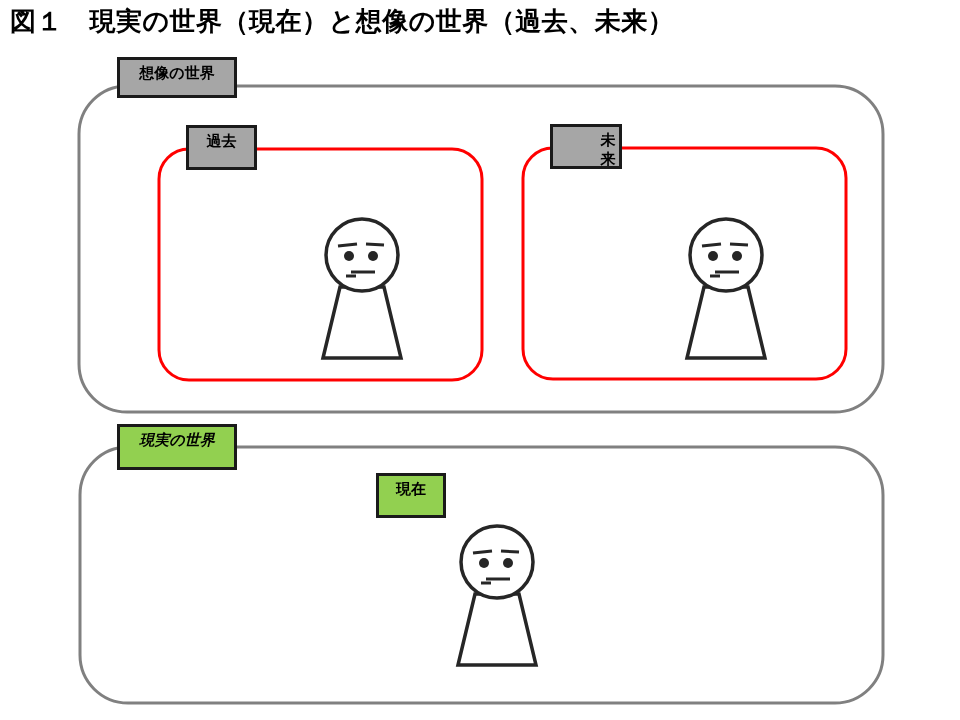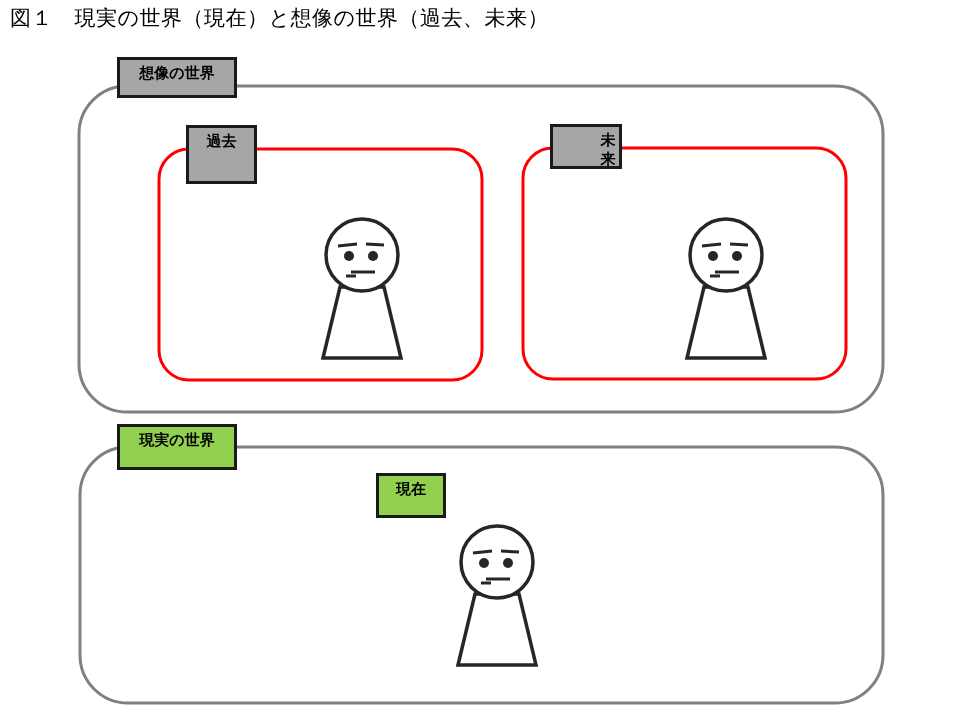--- a/index.html
+++ b/index.html
@@ -12,22 +12,22 @@
     width: 960px;
     height: 720px;
     background: #ffffff;
     overflow: hidden;
     font-family: "Liberation Sans", sans-serif;
   }
   .title {
     position: absolute;
     left: 10px;
     top: 4px;
-    font-size: 21px;
-    font-weight: normal;
+    font-size: 26px;
+    font-weight: bold;
     color: #000000;
     letter-spacing: 0.5px;
     white-space: nowrap;
   }
   .canvas {
     position: absolute;
     left: 0;
     top: 0;
   }
   .outer-box {
@@ -96,21 +96,21 @@
 
     <rect class="outer-box" x="80" y="447" width="803" height="256" rx="48" ry="48"></rect>
 
     <use href="#person" transform="translate(362,255)"></use>
     <use href="#person" transform="translate(726,255)"></use>
     <use href="#person" transform="translate(497,562)"></use>
   </svg>
 
   <div class="label gray" style="left:117px; top:57px; width:120px; height:41px;text-align:center;">想像の世界</div>
 
-  <div class="label gray" style="left:186px; top:125px; width:71px; height:59px;">過去</div>
+  <div class="label gray" style="left:186px; top:125px; width:71px; height:45px;">過去</div>
 
   <div class="label gray" style="left:550px; top:124px; width:72px; height:45px;padding-left:44px;">未来</div>
 
-  <div class="label green" style="left:117px; top:424px; width:120px; height:46px;">現実の世界</div>
+  <div class="label green" style="left:117px; top:424px; width:120px; height:46px;font-style:italic;">現実の世界</div>
 
   <div class="label green" style="left:355px; top:473px; width:70px; height:45px;margin-left:21px;">現在</div>
 
 </div>
 
 </body></html>

